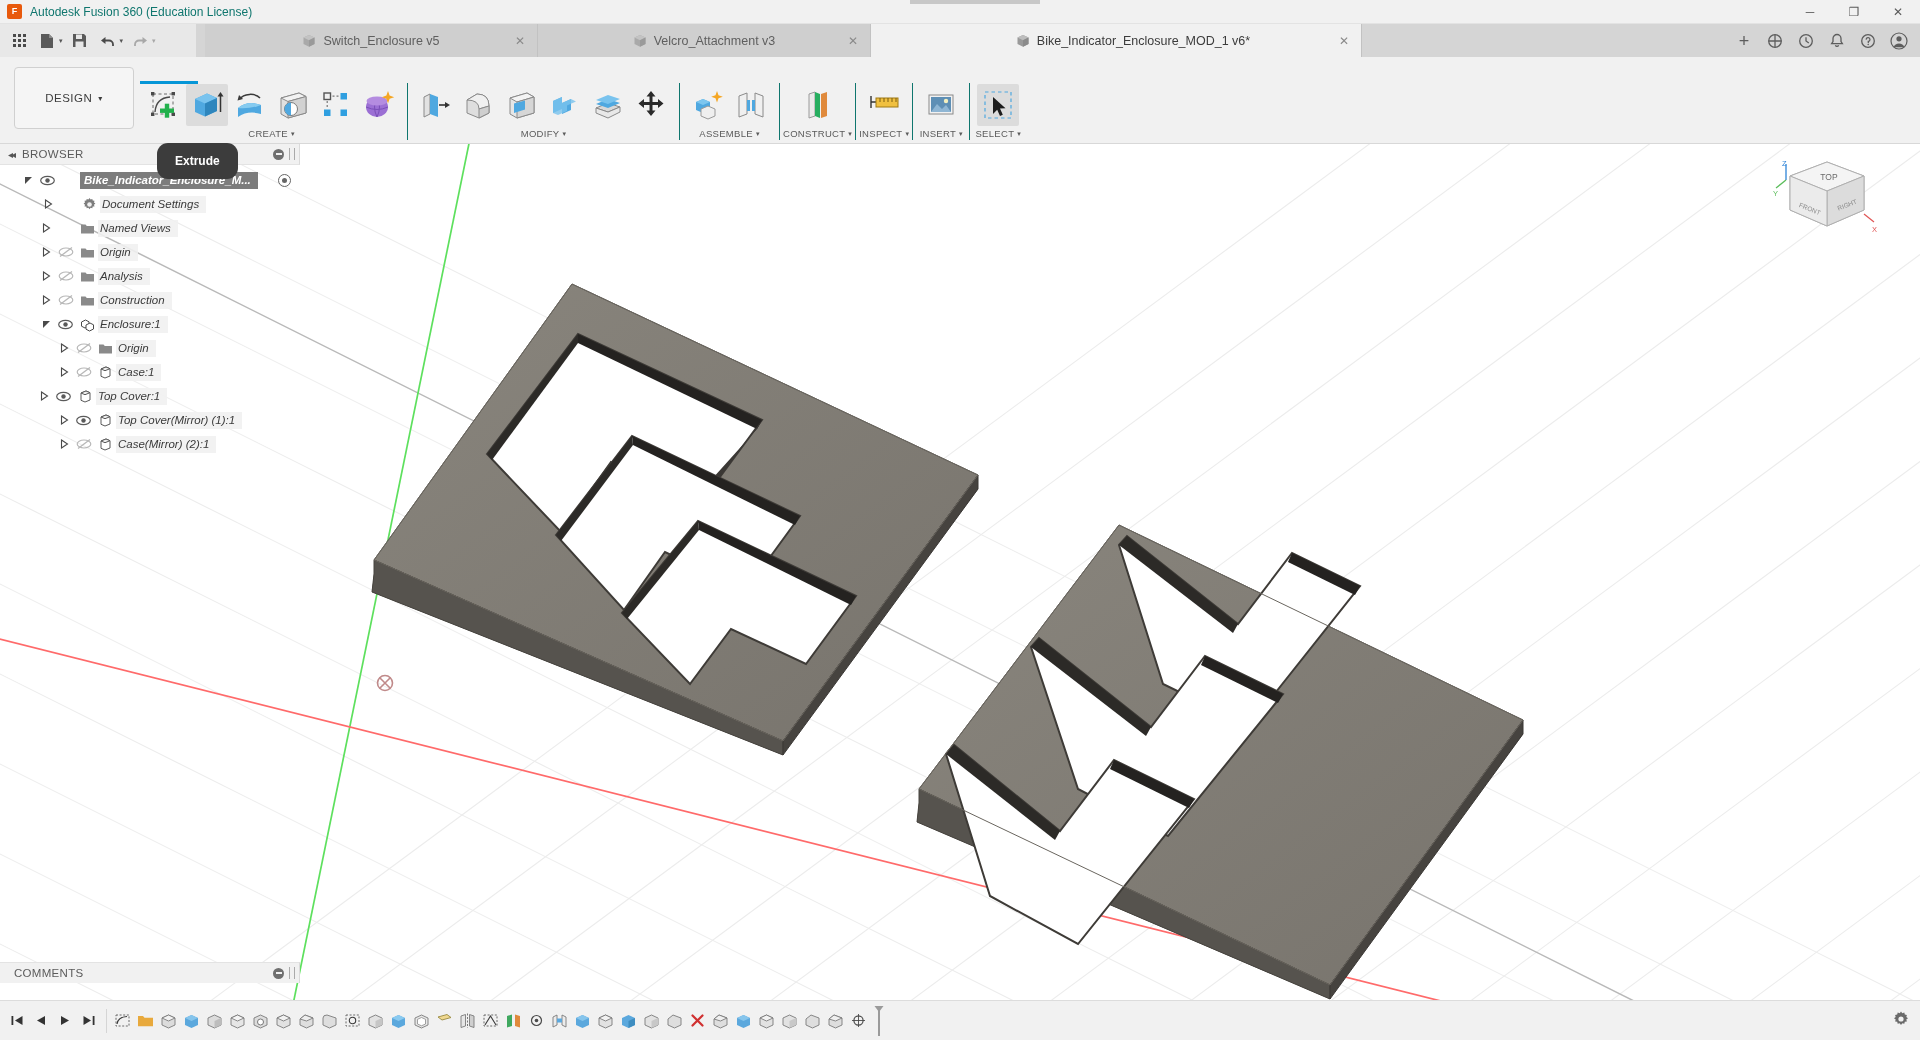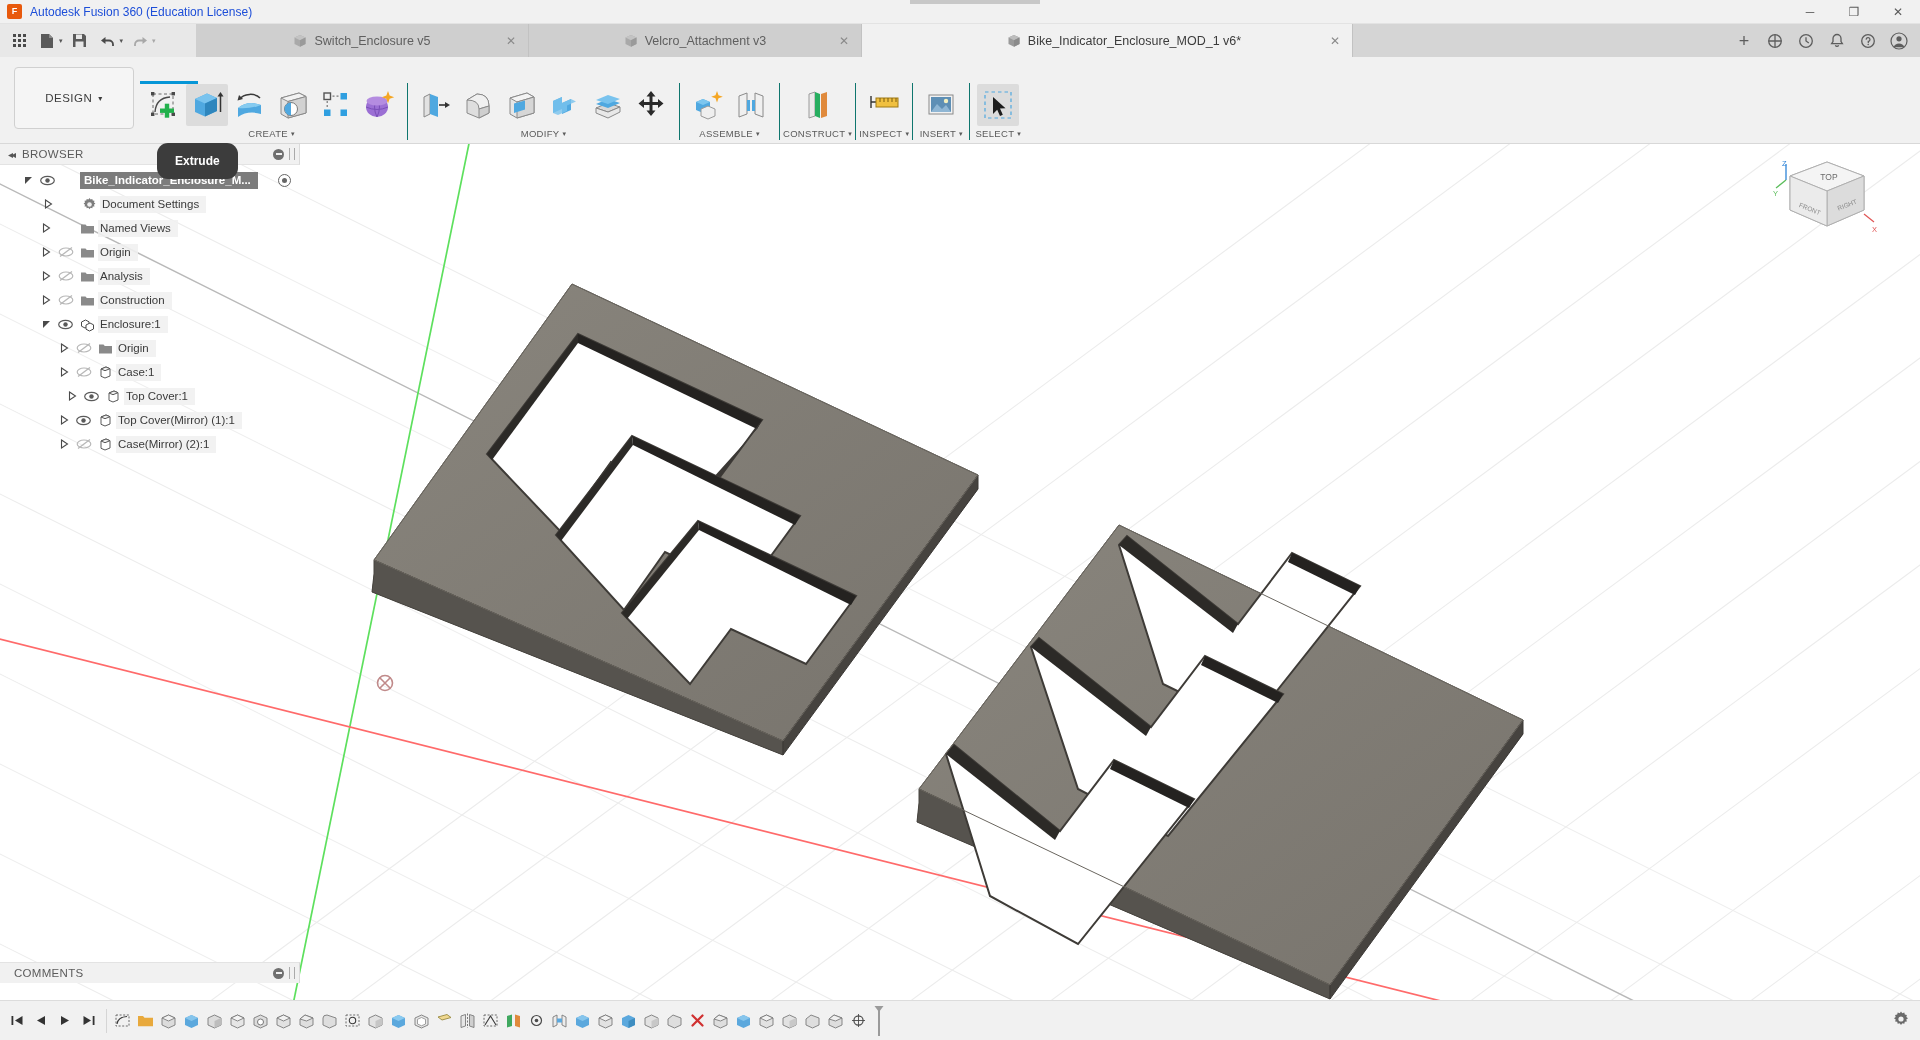--- a/index.html
+++ b/index.html
@@ -17,21 +17,21 @@
     position: absolute; left: 0; top: 0; width: 1920px; height: 24px;
     background: #f1f1f1; display: flex; align-items: center;
     border-bottom: 1px solid #e3e3e3;
   }
   .app-logo {
     width: 15px; height: 15px; margin-left: 7px; margin-right: 8px;
     background: #e8590c; border-radius: 2px; position: relative;
     display: flex; align-items: center; justify-content: center;
   }
   .app-logo span { color: #fff; font-size: 9px; font-weight: bold; line-height: 1; }
-  .title-text { font-size: 12px; color: #1d4ed8; }
+  .title-text { font-size: 12px; color: #0f766e; }
   .tb-spacer { flex: 1; }
   .win-btn {
     width: 44px; height: 24px; display: flex; align-items: center; justify-content: center;
     color: #5a5a5a; font-size: 12px; cursor: default;
   }
   .drag-nub {
     position: absolute; left: 910px; top: 0; width: 130px; height: 4px;
     background: #c8c8c8;
   }
 
@@ -44,21 +44,21 @@
     position: absolute; left: 0; top: 0; height: 33px; width: 196px;
     background: #e8e8e8; display: flex; align-items: center; padding-left: 6px; gap: 2px;
   }
   .qat-btn {
     width: 26px; height: 26px; display: flex; align-items: center; justify-content: center;
     cursor: default; color: #555;
   }
   .qat-caret { font-size: 7px; color: #555; margin-left: -3px; margin-right: 2px; }
 
   .doctabs {
-    position: absolute; left: 196px; top: 0; right: 0; height: 33px;
+    position: absolute; left: 205px; top: 0; right: 0; height: 33px;
     display: flex; align-items: flex-end;
   }
   .doctab {
     height: 33px; display: flex; align-items: center; justify-content: center;
     position: relative; font-size: 12.5px; color: #5f5f5f; cursor: default;
     background: #cfcfcf; border-right: 1px solid #c2c2c2; padding: 0 10px;
   }
   .doctab.active { background: #f1f1f1; color: #3c3c3c; }
   .doctab .cube { margin-right: 7px; display: inline-flex; }
   .doctab .tclose {
@@ -161,20 +161,21 @@
     width: 21px; height: 24px; display: flex; align-items: center; justify-content: center;
     flex: 0 0 auto;
   }
   .ticon {
     width: 22px; height: 24px; display: flex; align-items: center; justify-content: center;
     flex: 0 0 auto;
   }
   .tlabel {
     background: rgba(240,240,240,0.88); padding: 2px 7px 3px 2px; border-radius: 0;
     white-space: nowrap;
+    font-style: italic;
   }
   .trow.selected .tlabel { background: #7c7c7c; color: #fff; font-weight: bold; padding-left: 4px; }
   .trow.selected { color: #fff; }
   .trow .radio-dot {
     position: absolute; left: 278px; width: 13px; height: 13px; border-radius: 50%;
     border: 1.5px solid #666; display: flex; align-items: center; justify-content: center;
   }
   .trow .radio-dot::after { content:""; width: 5px; height: 5px; border-radius: 50%; background: #666; }
 
   
@@ -921,21 +922,21 @@
       </span>
       <span class="ticon">
         <svg width="15" height="15" viewBox="0 0 15 15">
             <path d="M3 4 L8 2 L12 3.7 L12 11 L7 13 L3 11.3 Z" fill="#fff" stroke="#5a5a5a" stroke-width="1"></path>
             <path d="M3 4 L8 2 L12 3.7 L7 5.7 Z" fill="#efefef" stroke="#5a5a5a" stroke-width="1"></path>
           </svg>
       </span>
       <span class="tlabel">Case:1</span>
     </div>
 
-    <div class="trow" style="padding-left:64px">
+    <div class="trow" style="padding-left:36px">
       <span class="tcaret">
         <svg width="9" height="10" viewBox="0 0 9 10">
             <path d="M1.5 1 L7.5 5 L1.5 9 Z" fill="none" stroke="#4a4a4a" stroke-width="1.1"></path>
           </svg>
       </span>
       <span class="teye">
         <svg width="15" height="11" viewBox="0 0 15 11">
             <ellipse cx="7.5" cy="5.5" rx="6.8" ry="4.2" fill="none" stroke="#5a5a5a" stroke-width="1.2"></ellipse>
             <circle cx="7.5" cy="5.5" r="2.2" fill="#5a5a5a"></circle>
           </svg>

